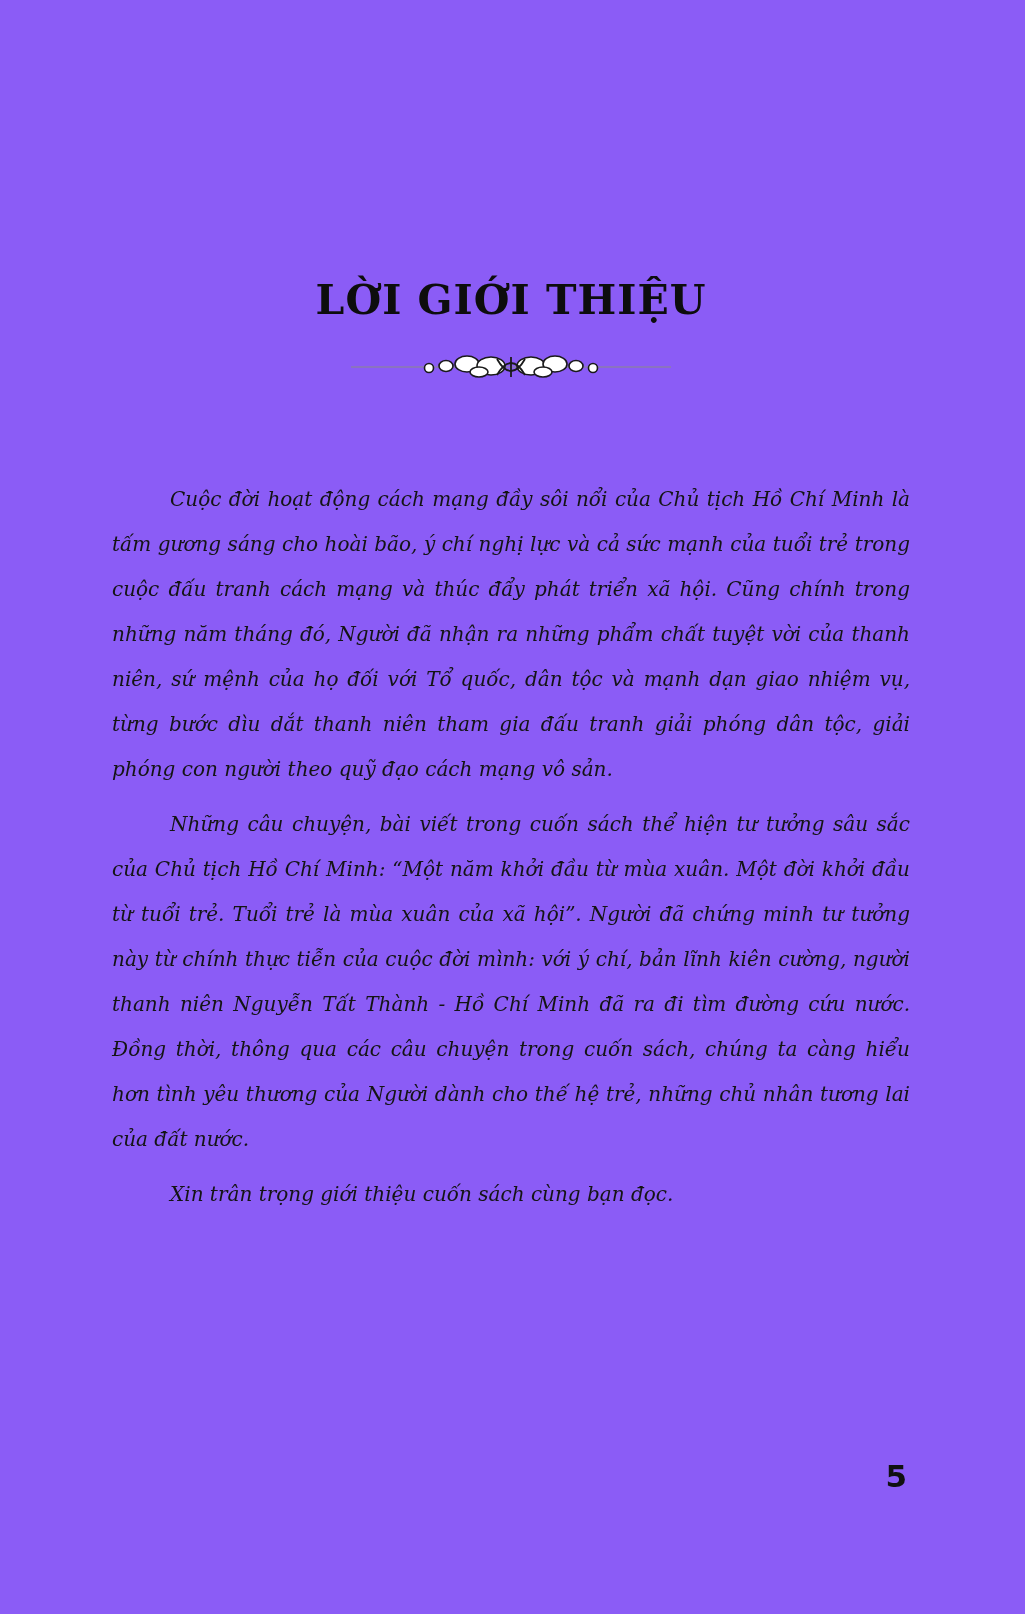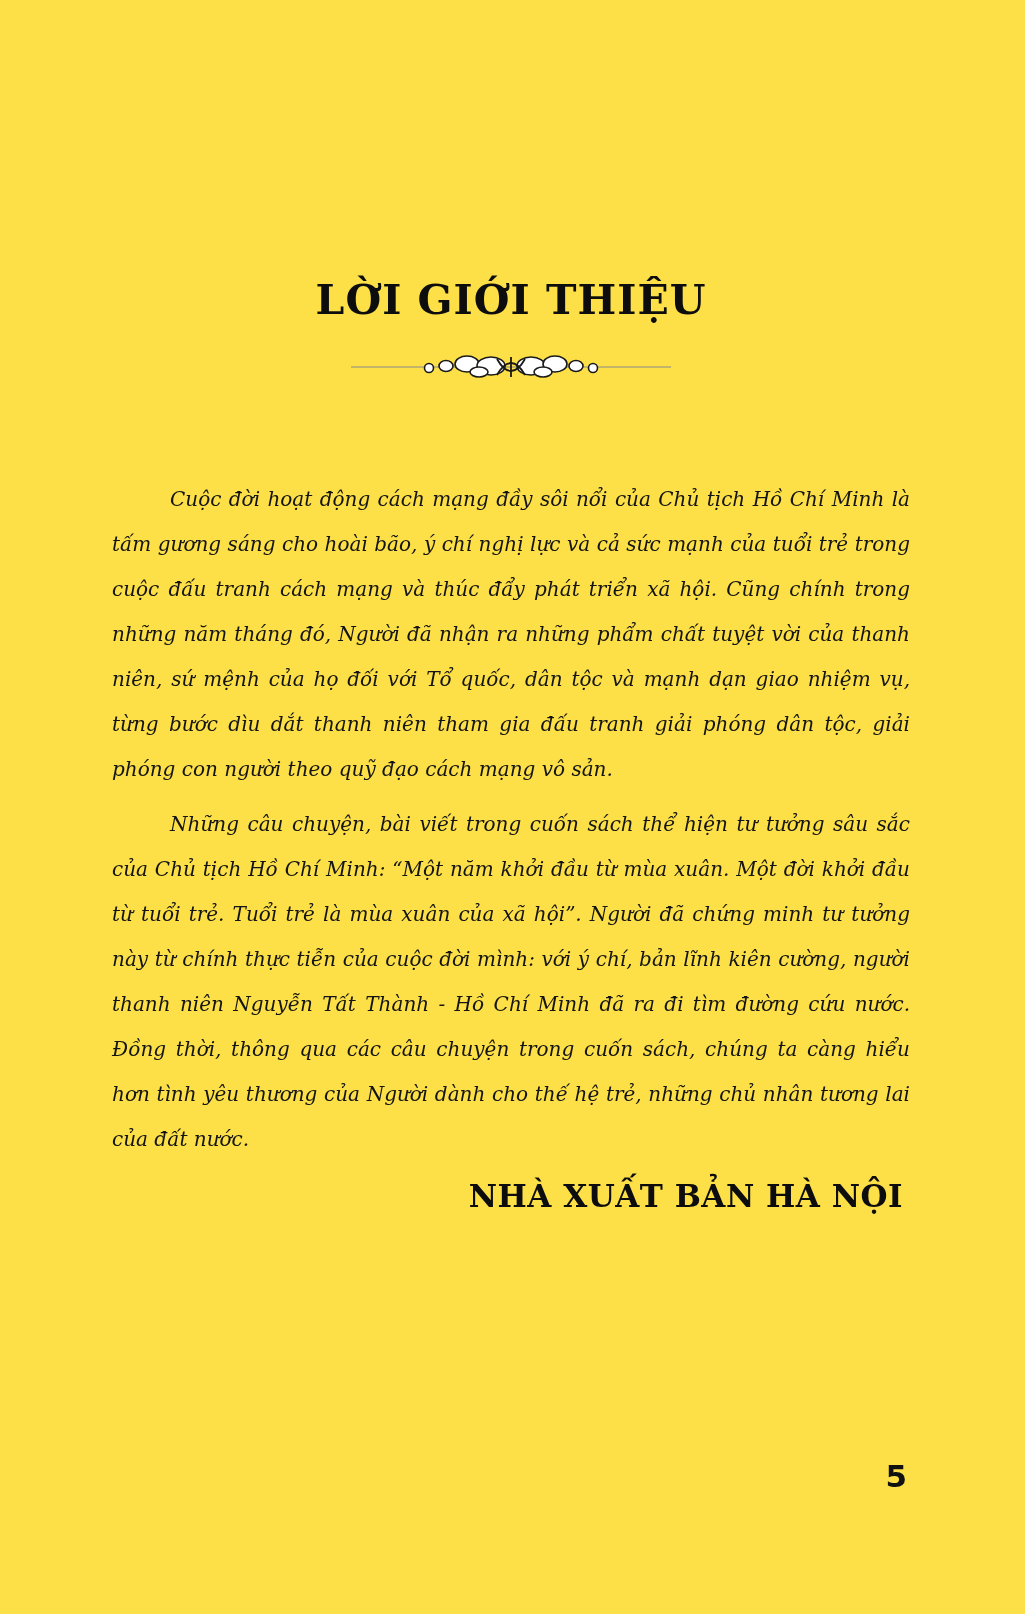--- a/index.html
+++ b/index.html
@@ -4,21 +4,21 @@
 <style>
   html, body {
     margin: 0;
     padding: 0;
     background: #ffffff;
   }
   .page {
     position: relative;
     width: 1025px;
     height: 1614px;
-    background: #fde047;
+    background: #8b5cf6;
     overflow: hidden;
     font-family: "DejaVu Serif", "Liberation Serif", serif;
     color: #111111;
   }
   .content {
     position: absolute;
     left: 112px;
     top: 0;
     width: 798px;
   }
@@ -102,19 +102,19 @@
       <g stroke="#1a1a1a" stroke-width="1.8" fill="none">
         <path d="M146 24 C 155 8, 165 8, 174 24"></path>
         <path d="M146 8 C 155 24, 165 24, 174 8"></path>
         <path d="M160 6 v20"></path>
       </g>
     </svg>
 
     <div class="body-text">
       <p>Cuộc đời hoạt động cách mạng đầy sôi nổi của Chủ tịch Hồ Chí Minh là tấm gương sáng cho hoài bão, ý chí nghị lực và cả sức mạnh của tuổi trẻ trong cuộc đấu tranh cách mạng và thúc đẩy phát triển xã hội. Cũng chính trong những năm tháng đó, Người đã nhận ra những phẩm chất tuyệt vời của thanh niên, sứ mệnh của họ đối với Tổ quốc, dân tộc và mạnh dạn giao nhiệm vụ, từng bước dìu dắt thanh niên tham gia đấu tranh giải phóng dân tộc, giải phóng con người theo quỹ đạo cách mạng vô sản.</p>
       <p>Những câu chuyện, bài viết trong cuốn sách thể hiện tư tưởng sâu sắc của Chủ tịch Hồ Chí Minh: “Một năm khởi đầu từ mùa xuân. Một đời khởi đầu từ tuổi trẻ. Tuổi trẻ là mùa xuân của xã hội”. Người đã chứng minh tư tưởng này từ chính thực tiễn của cuộc đời mình: với ý chí, bản lĩnh kiên cường, người thanh niên Nguyễn Tất Thành - Hồ Chí Minh đã ra đi tìm đường cứu nước. Đồng thời, thông qua các câu chuyện trong cuốn sách, chúng ta càng hiểu hơn tình yêu thương của Người dành cho thế hệ trẻ, những chủ nhân tương lai của đất nước.</p>
+      <p class="last-para">Xin trân trọng giới thiệu cuốn sách cùng bạn đọc.</p>
     </div>
 
-    <div class="publisher">NHÀ XUẤT BẢN HÀ NỘI</div>
   </div>
 
   <div class="page-number">5</div>
 </div>
 
 </body></html>

